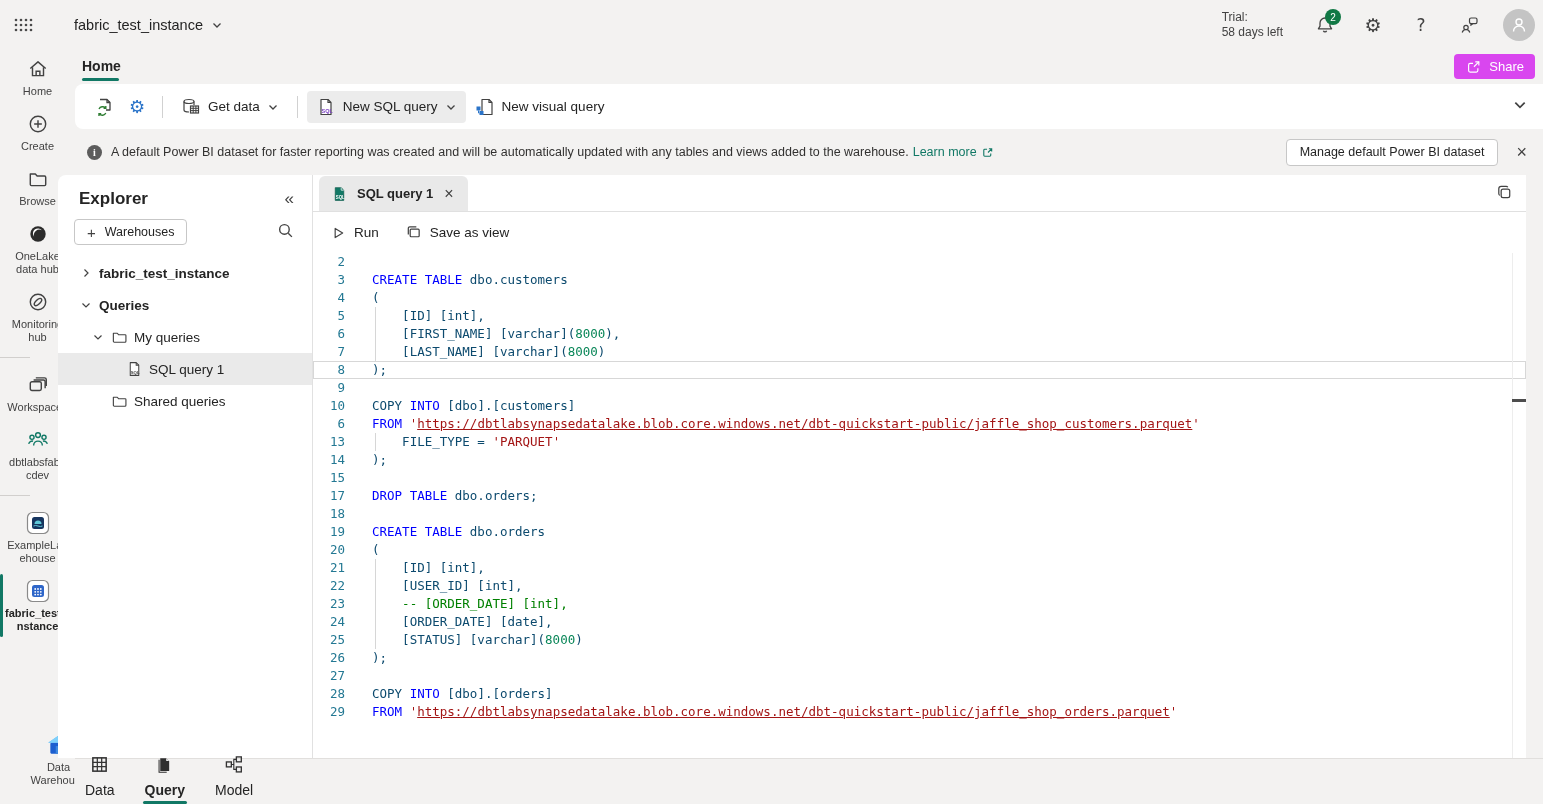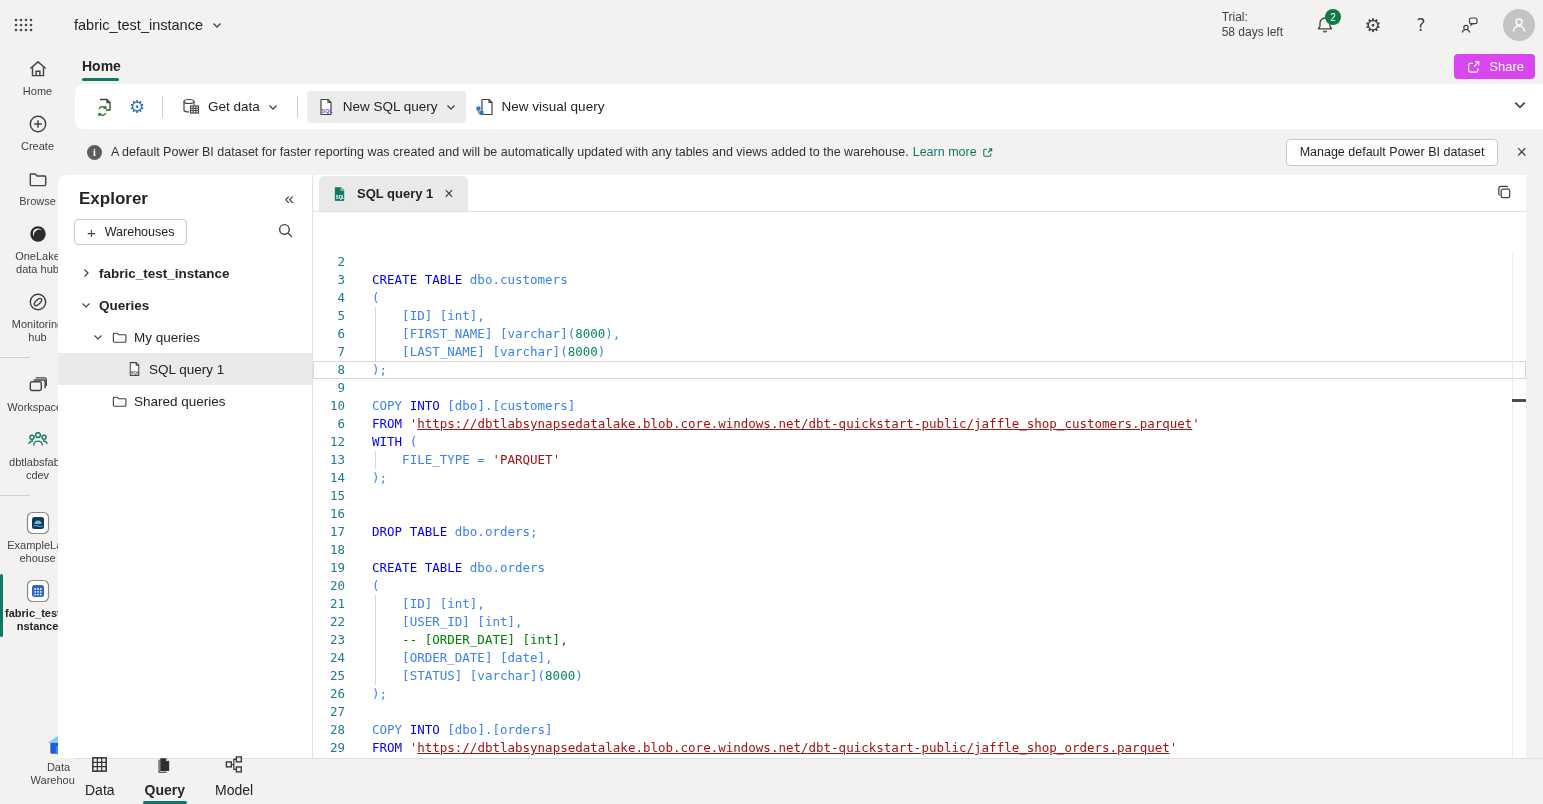--- a/index.html
+++ b/index.html
@@ -88,21 +88,21 @@
   .cl { display:flex; height:18px; line-height:18px; white-space:pre; position:relative; }
   .cl.cur { box-shadow:inset 0 0 0 1px #d7d7d7; }
   .ln { width:59px; padding-right:27px; text-align:right; color:#237893; flex:0 0 auto; user-select:none; }
   .lc { position:relative; color:#000; }
   .lc .guide { position:absolute; left:3px; top:0; bottom:0; border-left:1px solid #d6d6d6; }
   .tok-k { color:#0000ff; }
   .tok-s { color:#a31515; }
   .tok-u { color:#a31515; text-decoration:underline; }
   .tok-n { color:#098658; }
   .tok-cm { color:#008000; }
-  .tok-p { color:#3b82f6; }
+  .tok-p { color:#0c4a6e; }
   .vsb { position:absolute; right:0; top:78px; bottom:0; width:14px; border-left:1px solid #ededed; }
   .vsb-mark { position:absolute; right:0; top:146px; width:14px; height:3px; background:#4d4d4d; }
 
   
   .bottombar { position:absolute; left:75px; top:758px; width:1468px; height:46px; background:#f3f2f1; border-top:1px solid #e1dfdd; display:flex; align-items:center; padding-left:8px; gap:26px; }
   .btab { position:relative; height:54px; display:flex; align-items:center; gap:8px; font-size:14px; color:#242424; padding:0 2px; cursor:pointer;flex-direction:column; }
   .btab.active { font-weight:bold; }
   .btab.active::after { content:""; position:absolute; left:0; right:0; bottom:5px; height:3px; background:#117865; border-radius:2px; }
 </style>
 </head>
@@ -454,36 +454,49 @@
           <span>SQL query 1</span>
           <span class="tab-x">×</span>
         </div>
         <div class="copy-btn">
           <svg width="19" height="19" viewBox="0 0 20 20">
             <rect x="6.5" y="6.5" width="9" height="9" rx="2" fill="none" stroke="#424242" stroke-width="1.3"></rect>
             <path d="M5 13 a2 2 0 0 1 -1 -1.8 V6 a2.5 2.5 0 0 1 2.5 -2.5 h5.2 a2 2 0 0 1 1.8 1" fill="none" stroke="#424242" stroke-width="1.3"></path>
           </svg>
         </div>
       </div>
+      <div class="runbar">
+        <div class="run-btn">
+          <svg width="15" height="16" viewBox="0 0 18 18">
+              <path d="M5 3.5 L14 9 L5 14.5 z" fill="none" stroke="#424242" stroke-width="1.4" stroke-linejoin="round"></path>
+            </svg>
+          <span>Run</span>
+        </div>
+        <div class="save-btn">
+          <svg width="17" height="17" viewBox="0 0 18 18">
+            <rect x="5.5" y="5.5" width="9.5" height="8" rx="1" fill="none" stroke="#424242" stroke-width="1.3"></rect>
+            <path d="M3.5 11 V4.5 A1.5 1.5 0 0 1 5 3 h7" fill="none" stroke="#424242" stroke-width="1.3"></path>
+          </svg>
+          <span>Save as view</span>
+        </div>
+      </div>
       <div class="code" id="code-lines">
           <div class="cl"><span class="ln">2</span><span class="lc"></span></div>
           <div class="cl"><span class="ln">3</span><span class="lc"><span class="tok-k">CREATE TABLE</span><span class="tok-p"> dbo.customers</span></span></div>
           <div class="cl"><span class="ln">4</span><span class="lc"><span class="tok-p">(</span></span></div>
           <div class="cl"><span class="ln">5</span><span class="lc"><i class="guide"></i><span class="tok-p">    [ID] [int],</span></span></div>
           <div class="cl"><span class="ln">6</span><span class="lc"><i class="guide"></i><span class="tok-p">    [FIRST_NAME] [varchar](</span><span class="tok-n">8000</span><span class="tok-p">),</span></span></div>
           <div class="cl"><span class="ln">7</span><span class="lc"><i class="guide"></i><span class="tok-p">    [LAST_NAME] [varchar](</span><span class="tok-n">8000</span><span class="tok-p">)</span></span></div>
           <div class="cl cur"><span class="ln">8</span><span class="lc"><span class="tok-p">);</span></span></div>
           <div class="cl"><span class="ln">9</span><span class="lc"></span></div>
           <div class="cl"><span class="ln">10</span><span class="lc"><span class="tok-p">COPY </span><span class="tok-k">INTO</span><span class="tok-p"> [dbo].[customers]</span></span></div>
           <div class="cl"><span class="ln">6</span><span class="lc"><span class="tok-k">FROM</span><span class="tok-p"> </span><span class="tok-s">'</span><span class="tok-u">https://dbtlabsynapsedatalake.blob.core.windows.net/dbt-quickstart-public/jaffle_shop_customers.parquet</span><span class="tok-s">'</span></span></div>
-          <div class="cl"><span class="ln">12</span><span class="lc"><span class="tok-k">WITH</span><span class="tok-p"> (</span></span></div>
           <div class="cl"><span class="ln">13</span><span class="lc"><i class="guide"></i><span class="tok-p">    FILE_TYPE = </span><span class="tok-s">'PARQUET'</span></span></div>
           <div class="cl"><span class="ln">14</span><span class="lc"><span class="tok-p">);</span></span></div>
           <div class="cl"><span class="ln">15</span><span class="lc"></span></div>
-          <div class="cl"><span class="ln">16</span><span class="lc"></span></div>
           <div class="cl"><span class="ln">17</span><span class="lc"><span class="tok-k">DROP TABLE</span><span class="tok-p"> dbo.orders;</span></span></div>
           <div class="cl"><span class="ln">18</span><span class="lc"></span></div>
           <div class="cl"><span class="ln">19</span><span class="lc"><span class="tok-k">CREATE TABLE</span><span class="tok-p"> dbo.orders</span></span></div>
           <div class="cl"><span class="ln">20</span><span class="lc"><span class="tok-p">(</span></span></div>
           <div class="cl"><span class="ln">21</span><span class="lc"><i class="guide"></i><span class="tok-p">    [ID] [int],</span></span></div>
           <div class="cl"><span class="ln">22</span><span class="lc"><i class="guide"></i><span class="tok-p">    [USER_ID] [int],</span></span></div>
           <div class="cl"><span class="ln">23</span><span class="lc"><i class="guide"></i><span class="tok-cm">    -- [ORDER_DATE] [int],</span></span></div>
           <div class="cl"><span class="ln">24</span><span class="lc"><i class="guide"></i><span class="tok-p">    [ORDER_DATE] [date],</span></span></div>
           <div class="cl"><span class="ln">25</span><span class="lc"><i class="guide"></i><span class="tok-p">    [STATUS] [varchar](</span><span class="tok-n">8000</span><span class="tok-p">)</span></span></div>
           <div class="cl"><span class="ln">26</span><span class="lc"><span class="tok-p">);</span></span></div>

